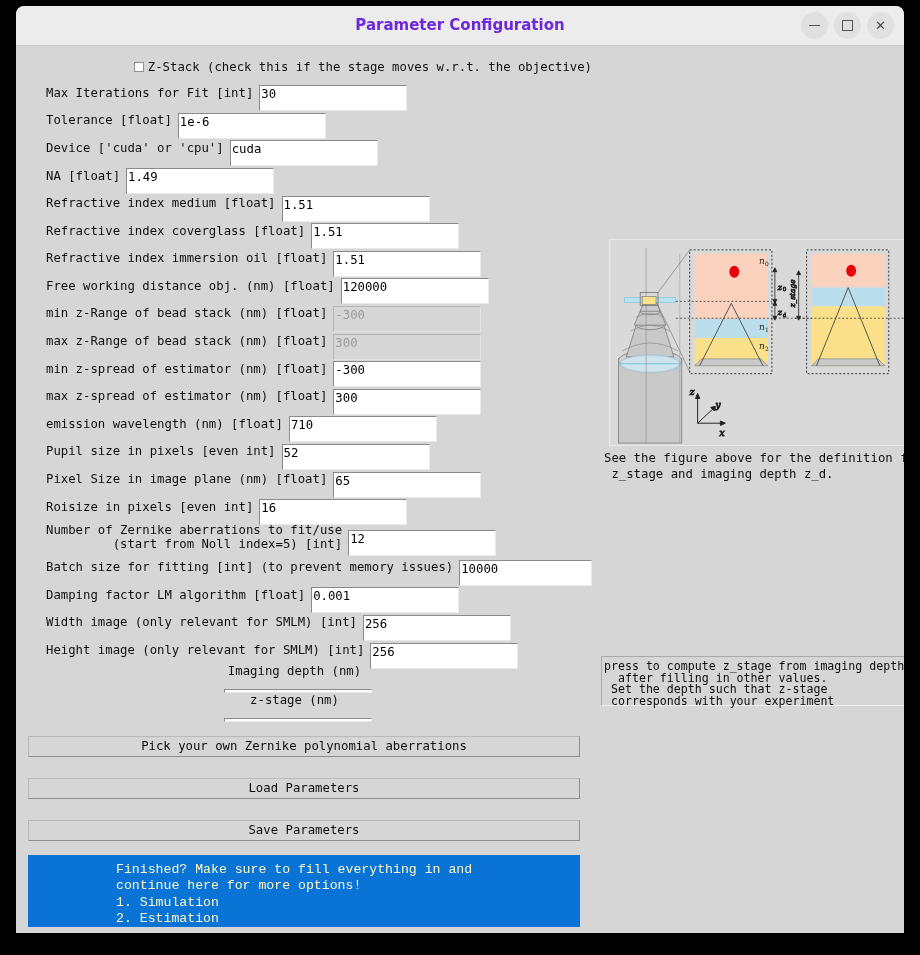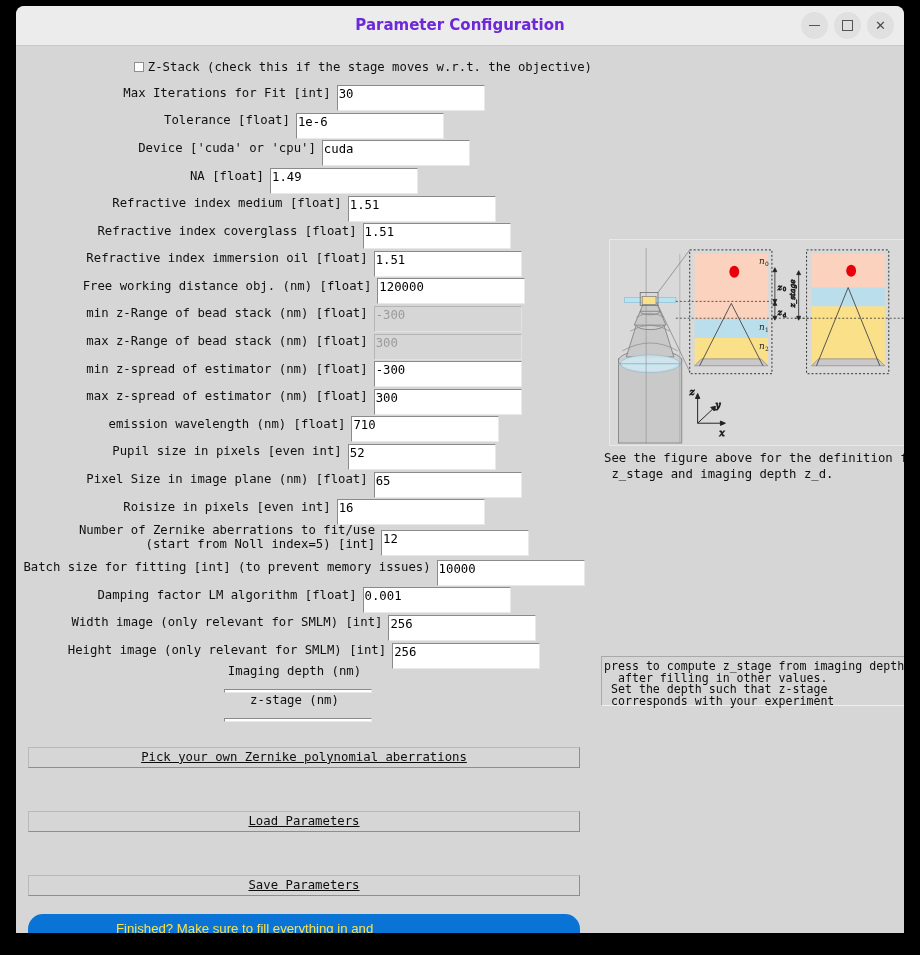--- a/index.html
+++ b/index.html
@@ -70,21 +70,22 @@
   .form {
     position: absolute;
     left: 0; top: 5px;
     width: 576px;
   }
   .row {
     position: relative;
     height: 27.6px;
     display: flex;
     align-items: center;
-    justify-content: center;
+    justify-content: flex-start;
+    padding-left: 30px;
   }
   .row.tall { height: 33px; }
   .lbl {
     font-size: 12.3px;
     color: #101010;
     text-align: right;
     white-space: pre;
     line-height: 1.15;
     padding-right: 6px;
   }
@@ -140,51 +141,49 @@
     align-items: center;
     justify-content: flex-end;
     padding-right: 13px;
     flex-direction: column;
   }
   .row-depth .inp { width: 148px; }
 
   
   .btn {
     display: block;
-    margin: 18px auto;
+    margin: 7px auto;
     width: 552px;
     height: 21px;
     background: #d6d6d6;
     border: 1px solid #b9b9b9;
     border-right-color: #8e8e8e;
     border-bottom-color: #8e8e8e;
     box-sizing: border-box;
     font-family: "DejaVu Sans Mono", monospace;
     font-size: 12.3px;
     color: #0d0d0d;
     text-align: center;
     line-height: 19px;
     white-space: pre;
-    text-decoration: underline;
   }
   .btn-wrap { padding-top: 7px; }
 
   .banner {
     margin: 14px auto 0 auto;
     width: 552px;
     height: 72px;
     background: #0a73d6;
-    color: #fde047;
-    font-family: Liberation Sans, sans-serif;
+    color: #fef9c3;
+    font-family: Liberation Mono, monospace;
     font-size: 13.2px;
     line-height: 16.5px;
     padding: 7px 0 0 88px;
     box-sizing: border-box;
     white-space: pre;
-    border-radius: 15px;
   }
 
   
   .right-col {
     position: absolute;
     left: 584px;
     top: 0;
     width: 300px;
   }
   .figure-box {

